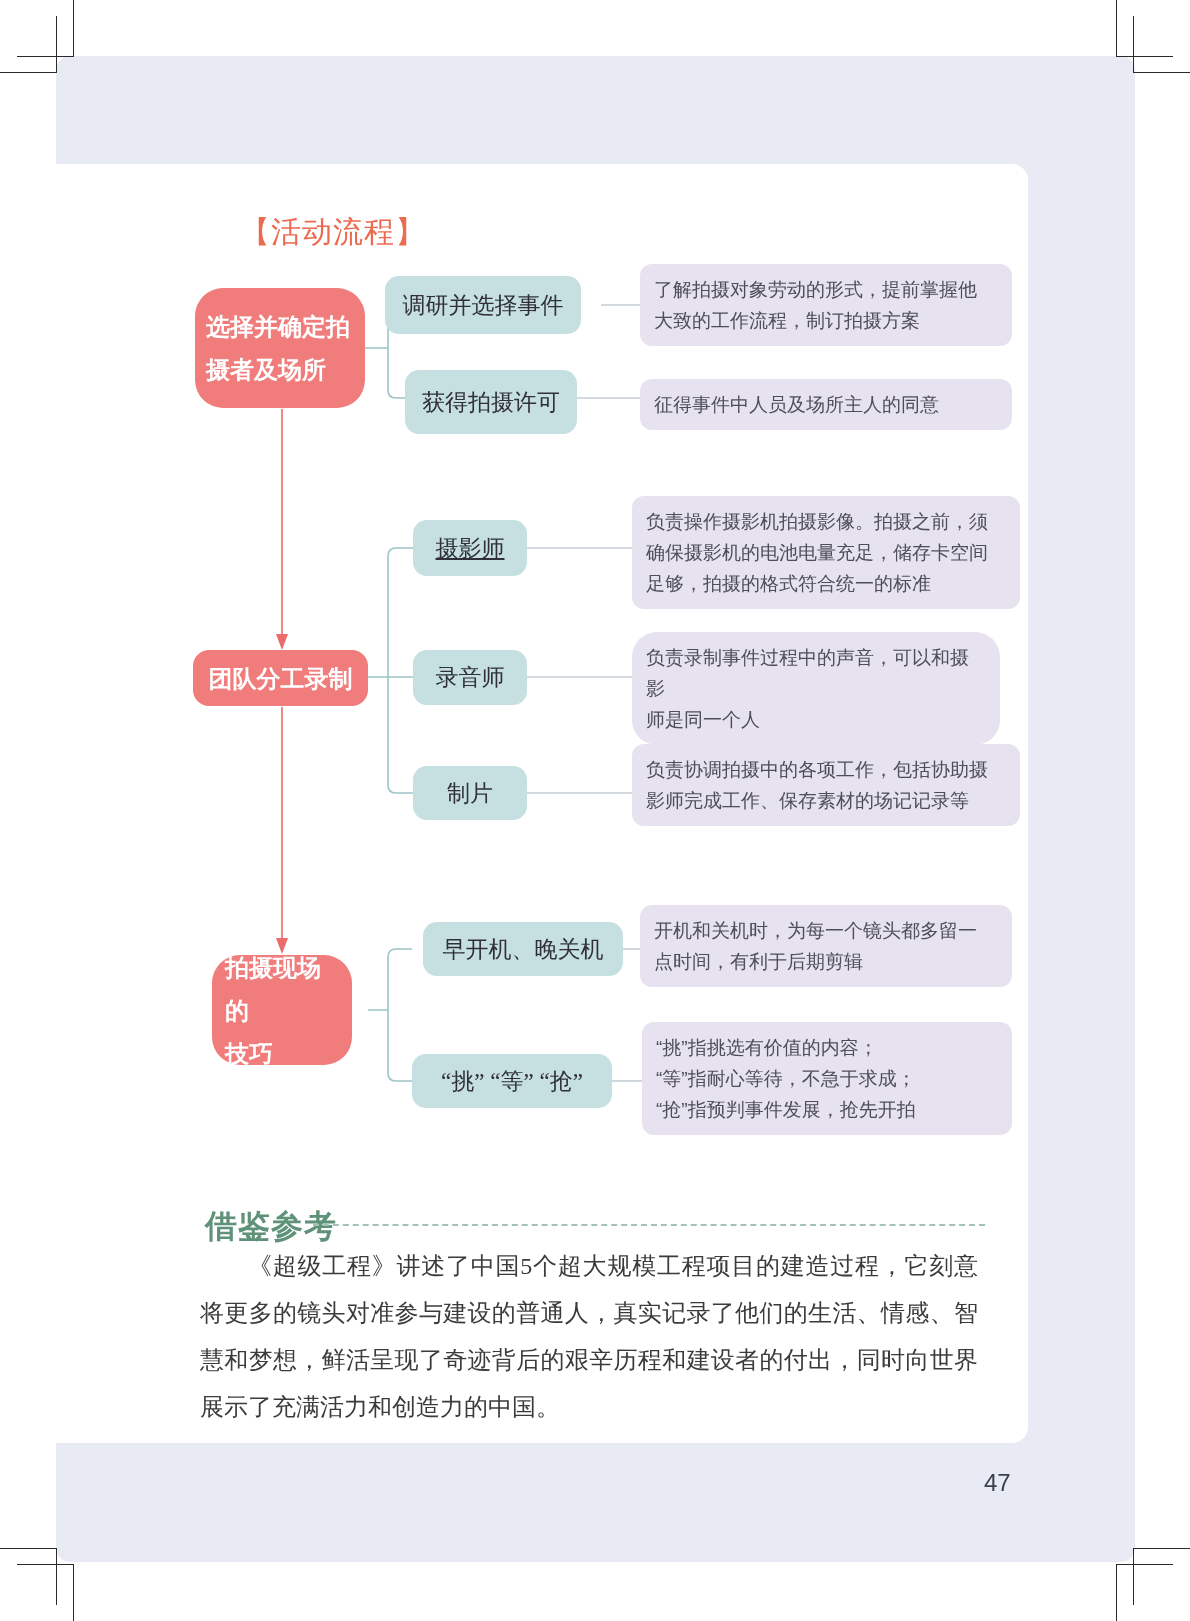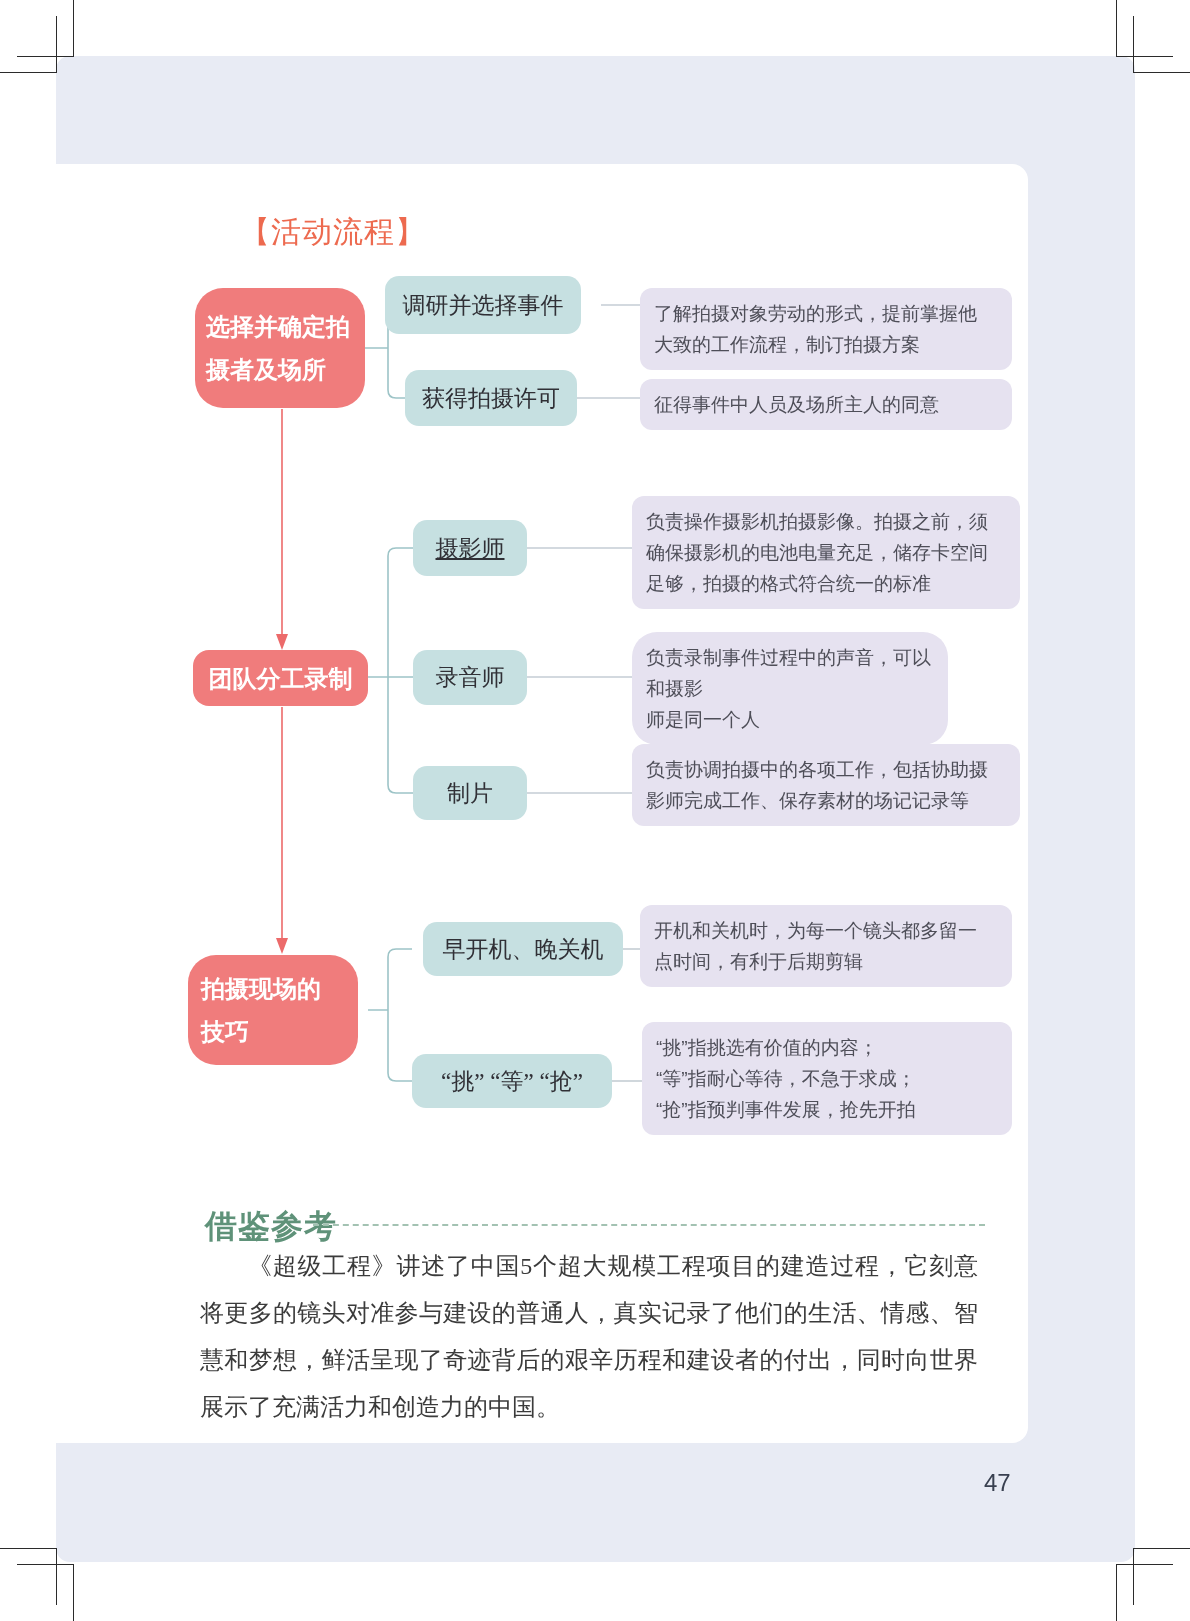--- a/index.html
+++ b/index.html
@@ -98,38 +98,38 @@
     <path class="arrow-red" d="M282 707 V940"></path>
     <polygon class="arrow-head" points="276,938 288,938 282,954"></polygon>
   </g>
 </svg>
 
 <div class="abs flow-header">【活动流程】</div>
 
 <div class="abs stage" style="left:195px;top:288px;width:170px;height:120px;padding:0 11px;">选择并确定拍
 摄者及场所</div>
 <div class="abs stage" style="left:193px;top:650px;width:175px;height:56px;justify-content:center;border-radius:16px;">团队分工录制</div>
-<div class="abs stage" style="left:188px;top:955px;width:170px;height:110px;padding:10px 13px;">拍摄现场的
+<div class="abs stage" style="left:212px;top:955px;width:140px;height:110px;padding:10px 13px;">拍摄现场的
 技巧</div>
 
 <div class="abs item" style="left:385px;top:276px;width:196px;height:58px;">调研并选择事件</div>
-<div class="abs item" style="left:405px;top:370px;width:172px;height:56px;">获得拍摄许可</div>
+<div class="abs item" style="left:405px;top:370px;width:172px;height:64px;">获得拍摄许可</div>
 <div class="abs item" style="left:413px;top:520px;width:114px;height:56px;text-decoration:underline;">摄影师</div>
 <div class="abs item" style="left:413px;top:650px;width:114px;height:55px;">录音师</div>
 <div class="abs item" style="left:413px;top:766px;width:114px;height:54px;">制片</div>
 <div class="abs item" style="left:412px;top:922px;width:200px;height:54px;margin-left:11px;">早开机、晚关机</div>
 <div class="abs item" style="left:412px;top:1054px;width:200px;height:54px;">“挑” “等” “抢”</div>
 
-<div class="abs desc" style="left:640px;top:264px;width:372px;margin-top:24px;">了解拍摄对象劳动的形式，提前掌握他
+<div class="abs desc" style="left:640px;top:264px;width:372px;">了解拍摄对象劳动的形式，提前掌握他
 大致的工作流程，制订拍摄方案</div>
 <div class="abs desc" style="left:640px;top:379px;width:372px;">征得事件中人员及场所主人的同意</div>
 <div class="abs desc" style="left:632px;top:496px;width:388px;">负责操作摄影机拍摄影像。拍摄之前，须
 确保摄影机的电池电量充足，储存卡空间
 足够，拍摄的格式符合统一的标准</div>
-<div class="abs desc" style="left:632px;top:632px;width:316px;border-radius:25px;">负责录制事件过程中的声音，可以和摄影
+<div class="abs desc" style="left:632px;top:632px;width:368px;border-radius:25px;">负责录制事件过程中的声音，可以和摄影
 师是同一个人</div>
 <div class="abs desc" style="left:632px;top:744px;width:388px;">负责协调拍摄中的各项工作，包括协助摄
 影师完成工作、保存素材的场记记录等</div>
 <div class="abs desc" style="left:640px;top:905px;width:372px;">开机和关机时，为每一个镜头都多留一
 点时间，有利于后期剪辑</div>
 <div class="abs desc" style="left:642px;top:1022px;width:370px;">“挑”指挑选有价值的内容；
 “等”指耐心等待，不急于求成；
 “抢”指预判事件发展，抢先开拍</div>
 
 <div class="abs ref-heading">借鉴参考</div>

